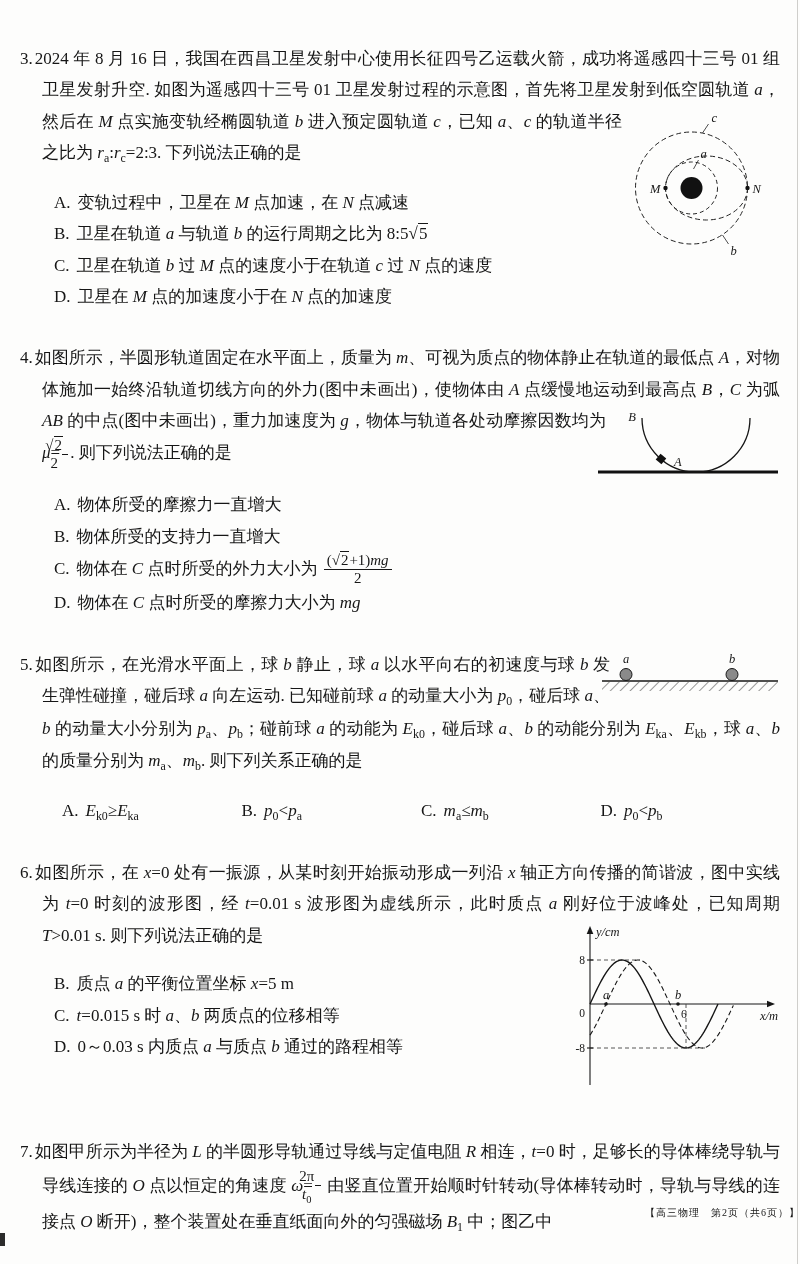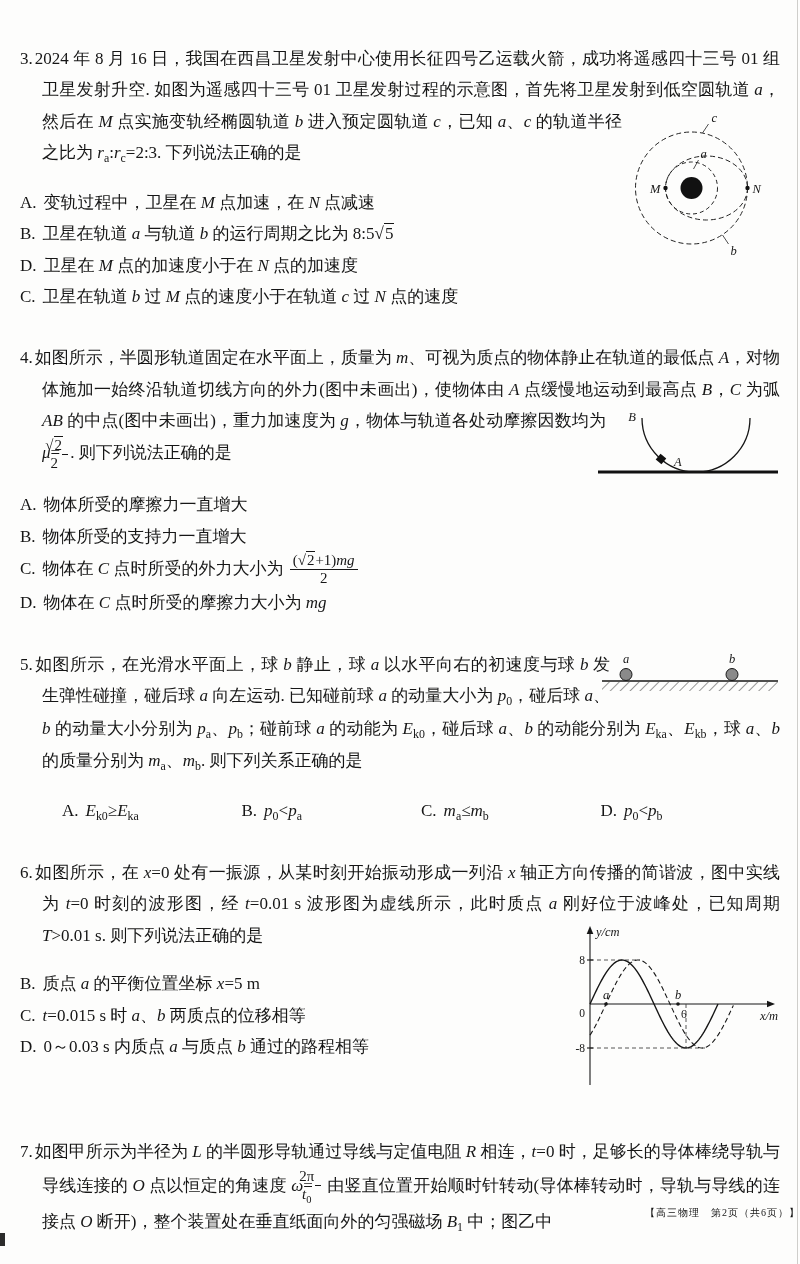--- a/index.html
+++ b/index.html
@@ -5,21 +5,21 @@
   html,body{margin:0;padding:0;}
   body{
     width:800px;height:1264px;position:relative;overflow:hidden;
     background:#fdfdfc;color:#161616;
     font-family:"Liberation Serif","DejaVu Serif",serif;
   }
   .page{padding:26px 20px 0 20px;font-size:17px;}
   .question{overflow:hidden;margin-bottom:13px;}
   .stem{line-height:1.85;text-align:justify;padding-left:22px;text-indent:-22px;}
   .qnum{margin-right:2px;}
-  .opt{line-height:1.85;text-align:justify;}
+  .opt{line-height:1.85;text-align:justify;margin-left:34px;}
   .opt-label{margin-right:7px;}
   .opt-row{display:flex;margin-left:42px;line-height:1.85;}
   .opt-row .opt-cell{flex:1;}
   .fig-float{float:right;margin:2px 0 4px 12px;}
   i{font-style:italic;}
   sub,sup{font-size:0.7em;}
   .sqrt{white-space:nowrap;}
   .sqrt-arg{border-top:1px solid #161616;padding:0 1px;}
   .frac{display:inline-flex;flex-direction:column;text-align:center;vertical-align:middle;
         font-size:0.88em;line-height:1.15;margin:0 2px;}
@@ -50,22 +50,22 @@
         <line x1="85" y1="52" x2="80" y2="61" stroke="#222" stroke-width="0.8"></line>
         <line x1="115" y1="136" x2="109" y2="127" stroke="#222" stroke-width="0.8"></line>
         <text x="98" y="14" class="figlbl">c</text>
         <text x="87" y="50" class="figlbl">a</text>
         <text x="117" y="147" class="figlbl">b</text>
         <text x="47" y="85" class="figlbl" text-anchor="end">M</text>
         <text x="139" y="85" class="figlbl">N</text>
       </svg></span><span>已知 <i>a</i>、<i>c</i> 的轨道半径之比为 <i>r</i><sub>a</sub>:<i>r</i><sub>c</sub>=2:3. 下列说法正确的是</span></p>
     <div class="opt"><span class="opt-label">A.</span><span>变轨过程中，卫星在 <i>M</i> 点加速，在 <i>N</i> 点减速</span></div>
     <div class="opt"><span class="opt-label">B.</span><span>卫星在轨道 <i>a</i> 与轨道 <i>b</i> 的运行周期之比为 8:5<span class="sqrt">√<span class="sqrt-arg">5</span></span></span></div>
+    <div class="opt"><span class="opt-label">C.</span><span>卫星在轨道 <i>b</i> 过 <i>M</i> 点的速度小于在轨道 <i>c</i> 过 <i>N</i> 点的速度</span></div>
     <div class="opt"><span class="opt-label">D.</span><span>卫星在 <i>M</i> 点的加速度小于在 <i>N</i> 点的加速度</span></div>
-    <div class="opt"><span class="opt-label">C.</span><span>卫星在轨道 <i>b</i> 过 <i>M</i> 点的速度小于在轨道 <i>c</i> 过 <i>N</i> 点的速度</span></div>
   </section>
 
   <section class="question">
     <p class="stem"><span class="qnum">4.</span><span>如图所示，半圆形轨道固定在水平面上，质量为 <i>m</i>、可视为质点的物体静止在轨道的最低点 <i>A</i>，对物体施加一始终沿轨道切线方向的外力(图中未画出)，使物体由 <i>A</i> 点缓慢地运动到最高点 <i>B</i>，<i>C</i> 为弧 <i>AB</i> 的中点(图中未画出)，重力加速度为 <i>g</i>，</span><span class="fig-float"><svg width="184" height="76" viewBox="0 0 184 76">
         <line x1="2" y1="65" x2="182" y2="65" stroke="#111" stroke-width="3"></line>
         <path d="M 46 11 A 54 54 0 0 0 154 11" fill="none" stroke="#161616" stroke-width="1.3"></path>
         <rect x="61.2" y="48.2" width="7.5" height="7.5" fill="#111" transform="rotate(40 65 52)"></rect>
         <text x="40" y="14" class="figlbl" text-anchor="end">B</text>
         <text x="78" y="59" class="figlbl">A</text>
       </svg></span><span>物体与轨道各处动摩擦因数均为 <i>μ</i>=<span class="frac">

